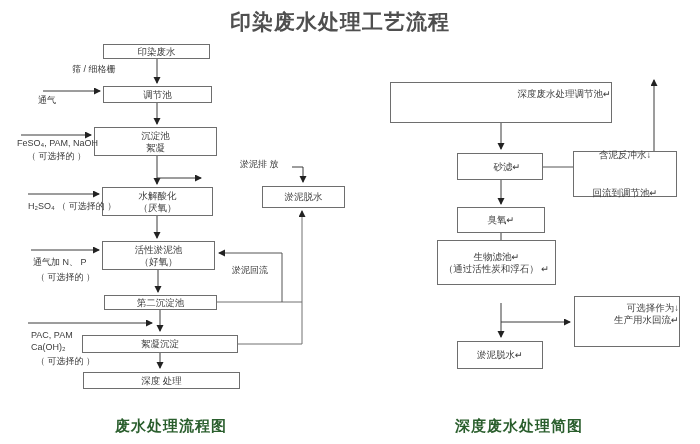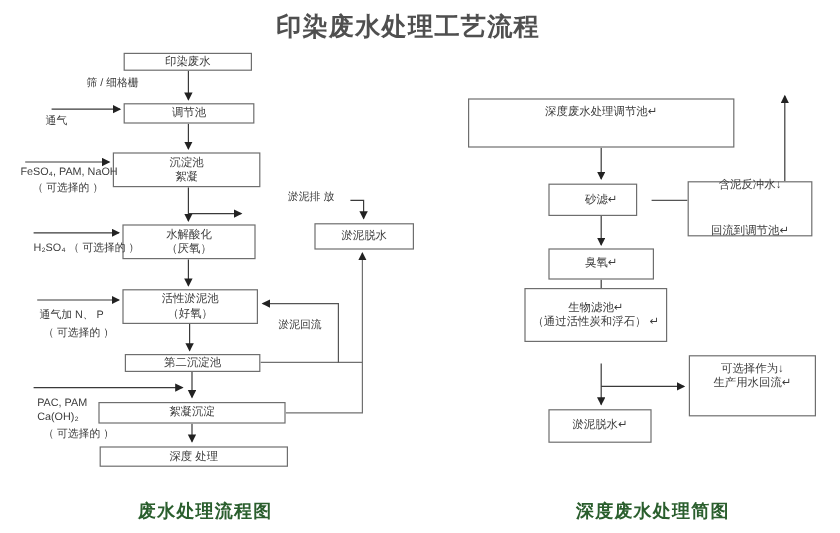--- a/index.html
+++ b/index.html
@@ -8,21 +8,21 @@
     font-family:"Liberation Sans","DejaVu Sans",sans-serif;
     color:#3f3f3f;overflow:hidden;
   }
   #wires{position:absolute;left:0;top:0;width:700px;height:444px;}
   .box{
     position:absolute;border:1px solid #6e6e6e;background:#ffffff;
     display:flex;flex-direction:column;align-items:center;justify-content:center;
     font-size:9.5px;line-height:12px;color:#3d3d3d;text-align:center;
     box-sizing:border-box;
   }
-  .box.top-align{justify-content:flex-start;padding-top:5px;}
+  .box.top-align{justify-content:flex-start;padding-top:5px;align-items:flex-end;}
   .lbl{
     position:absolute;font-size:9px;line-height:11px;color:#3b3b3b;white-space:nowrap;
   }
   #page-title{
     position:absolute;left:160px;top:8px;width:360px;text-align:center;
     font-size:21px;font-weight:bold;color:#4f4f4f;letter-spacing:1px;
   }
   .caption{
     position:absolute;font-size:15px;font-weight:bold;color:#2a5e2d;letter-spacing:1px;
   }
@@ -121,21 +121,21 @@
   <span class="lbl" style="left:31px;top:330px;">PAC, PAM</span>
   <span class="lbl" style="left:31px;top:342px;">Ca(OH)₂</span>
   <span class="lbl" style="left:36px;top:356px;">（ 可选择的 ）</span>
 
   <div class="caption" style="left:115px;top:417px;">废水处理流程图</div>
 
   <div class="box top-align" style="left:390px;top:82px;width:222px;height:41px;">
     <span>深度废水处理调节池↵</span>
   </div>
 
-  <div class="box" style="left:457px;top:153px;width:74px;height:27px;padding-left:14px;">
+  <div class="box" style="left:457px;top:153px;width:86px;height:27px;padding-left:14px;">
     <span>砂滤↵</span>
   </div>
 
   <div class="box" style="left:573px;top:151px;width:104px;height:46px;gap:26px;">
     <span>含泥反冲水↓</span>
     <span>回流到调节池↵</span>
   </div>
 
   <div class="box" style="left:457px;top:207px;width:88px;height:26px;">
     <span>臭氧↵</span>
@@ -148,15 +148,15 @@
 
   <div class="box top-align" style="left:574px;top:296px;width:106px;height:51px;">
     <span>可选择作为↓</span>
     <span>生产用水回流↵</span>
   </div>
 
   <div class="box" style="left:457px;top:341px;width:86px;height:28px;">
     <span>淤泥脱水↵</span>
   </div>
 
-  <div class="caption" style="left:455px;top:417px;margin-left:25px;">深度废水处理简图</div>
+  <div class="caption" style="left:455px;top:417px;">深度废水处理简图</div>
 
 </div>
 
 </body></html>

